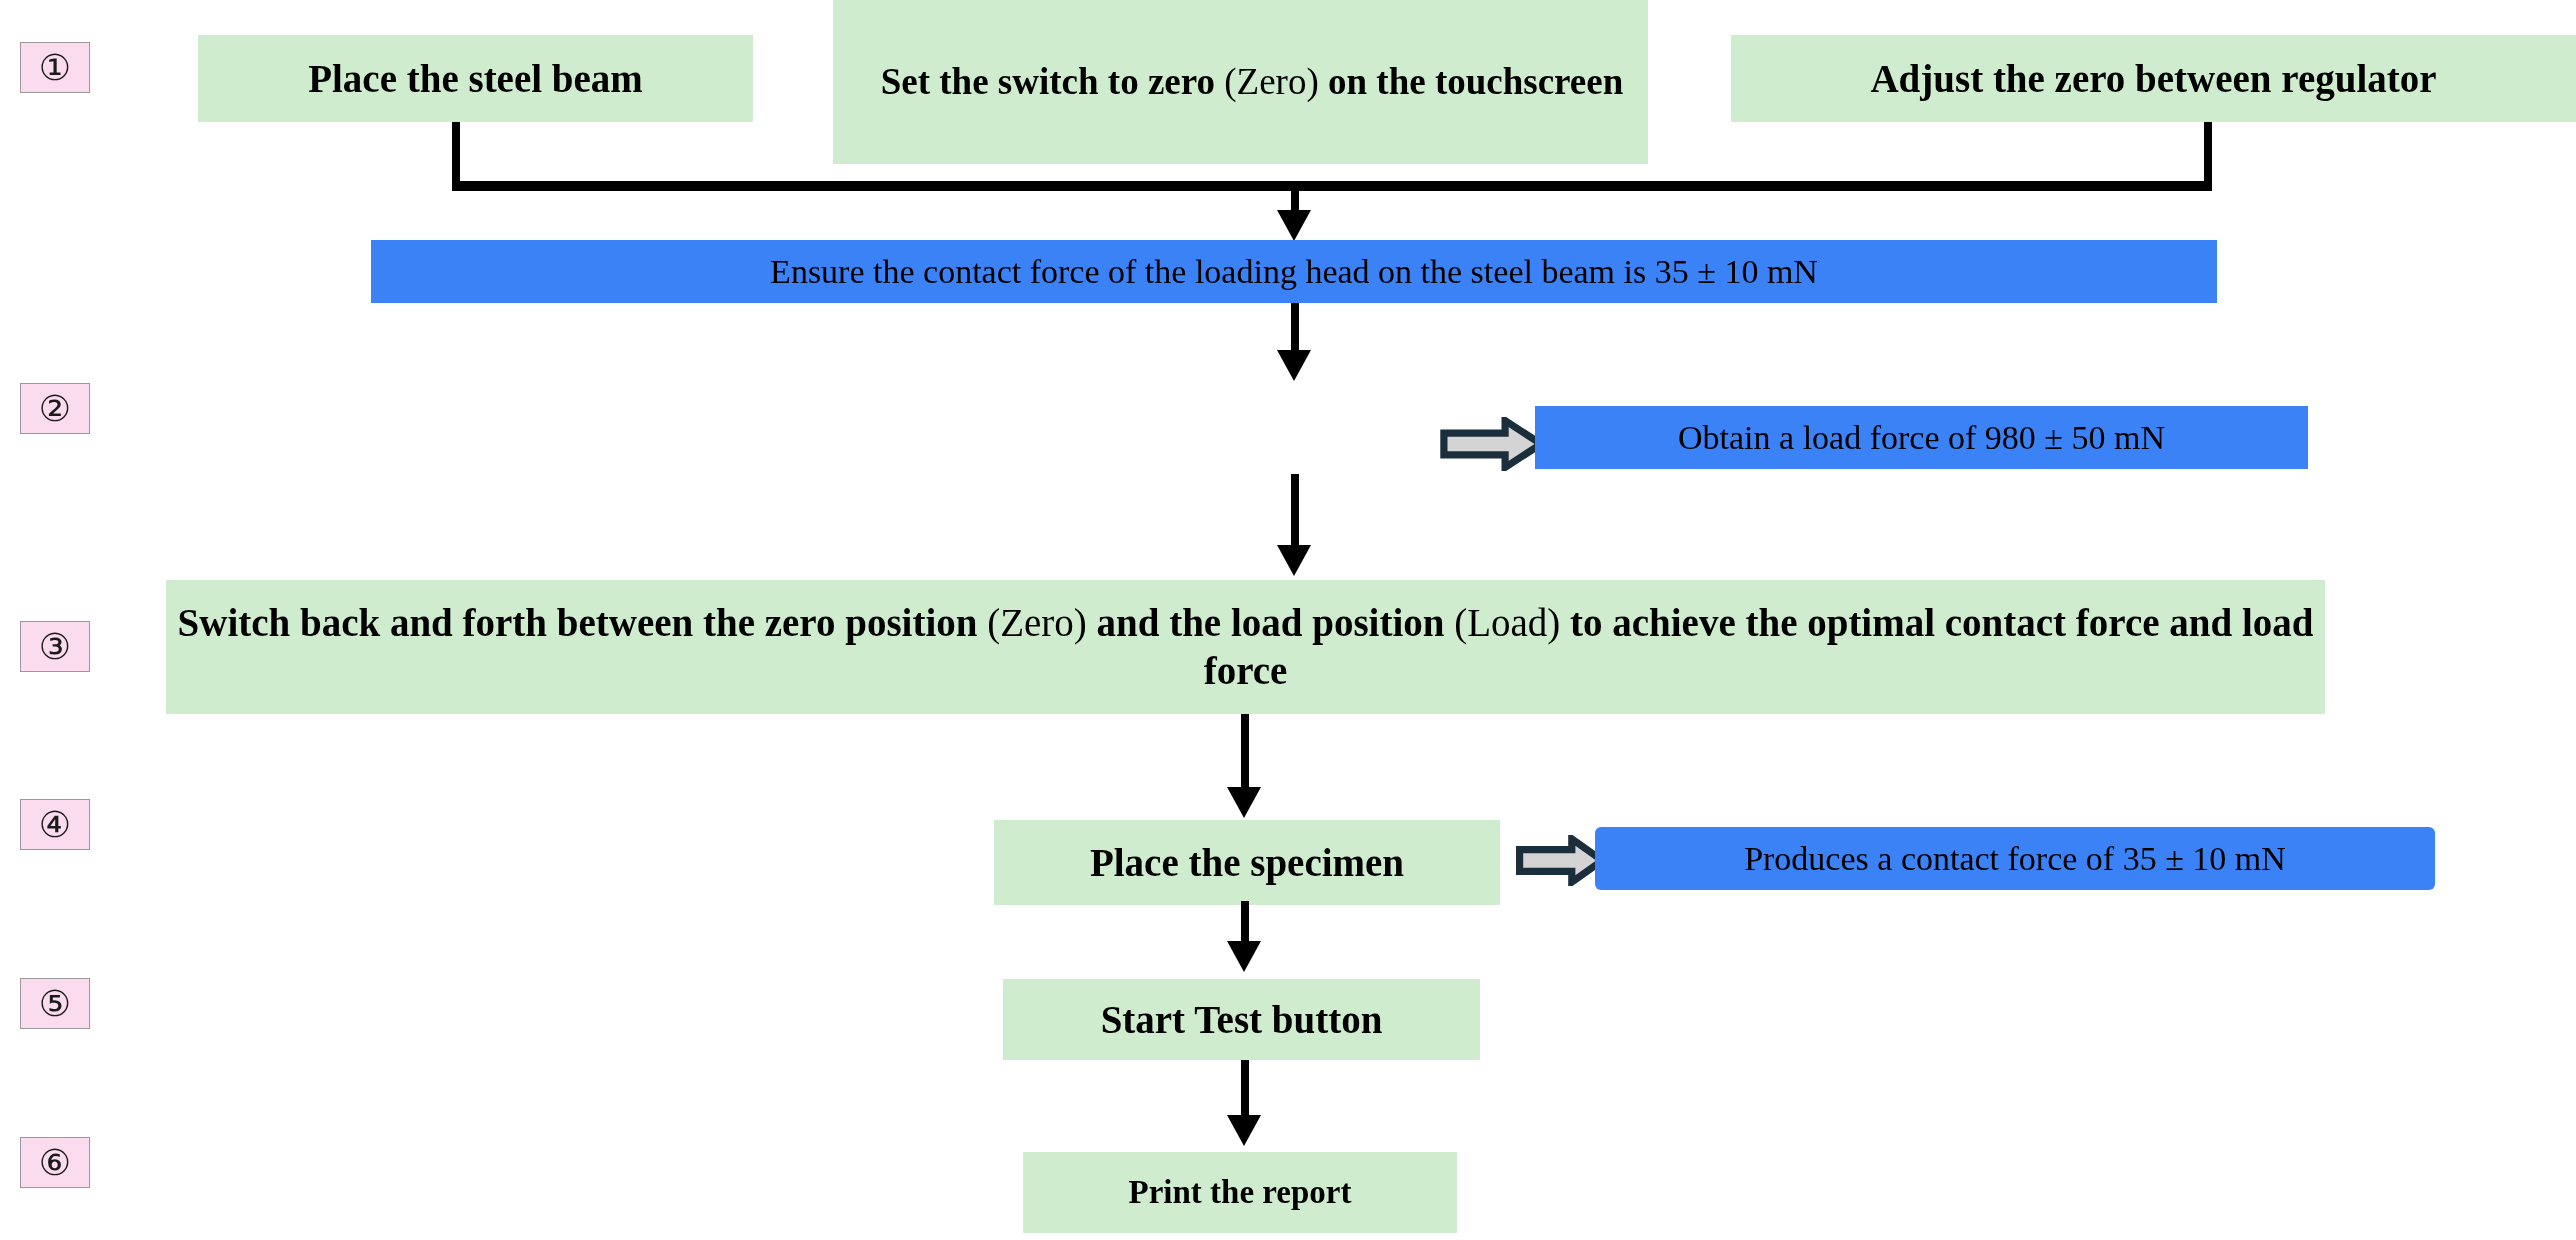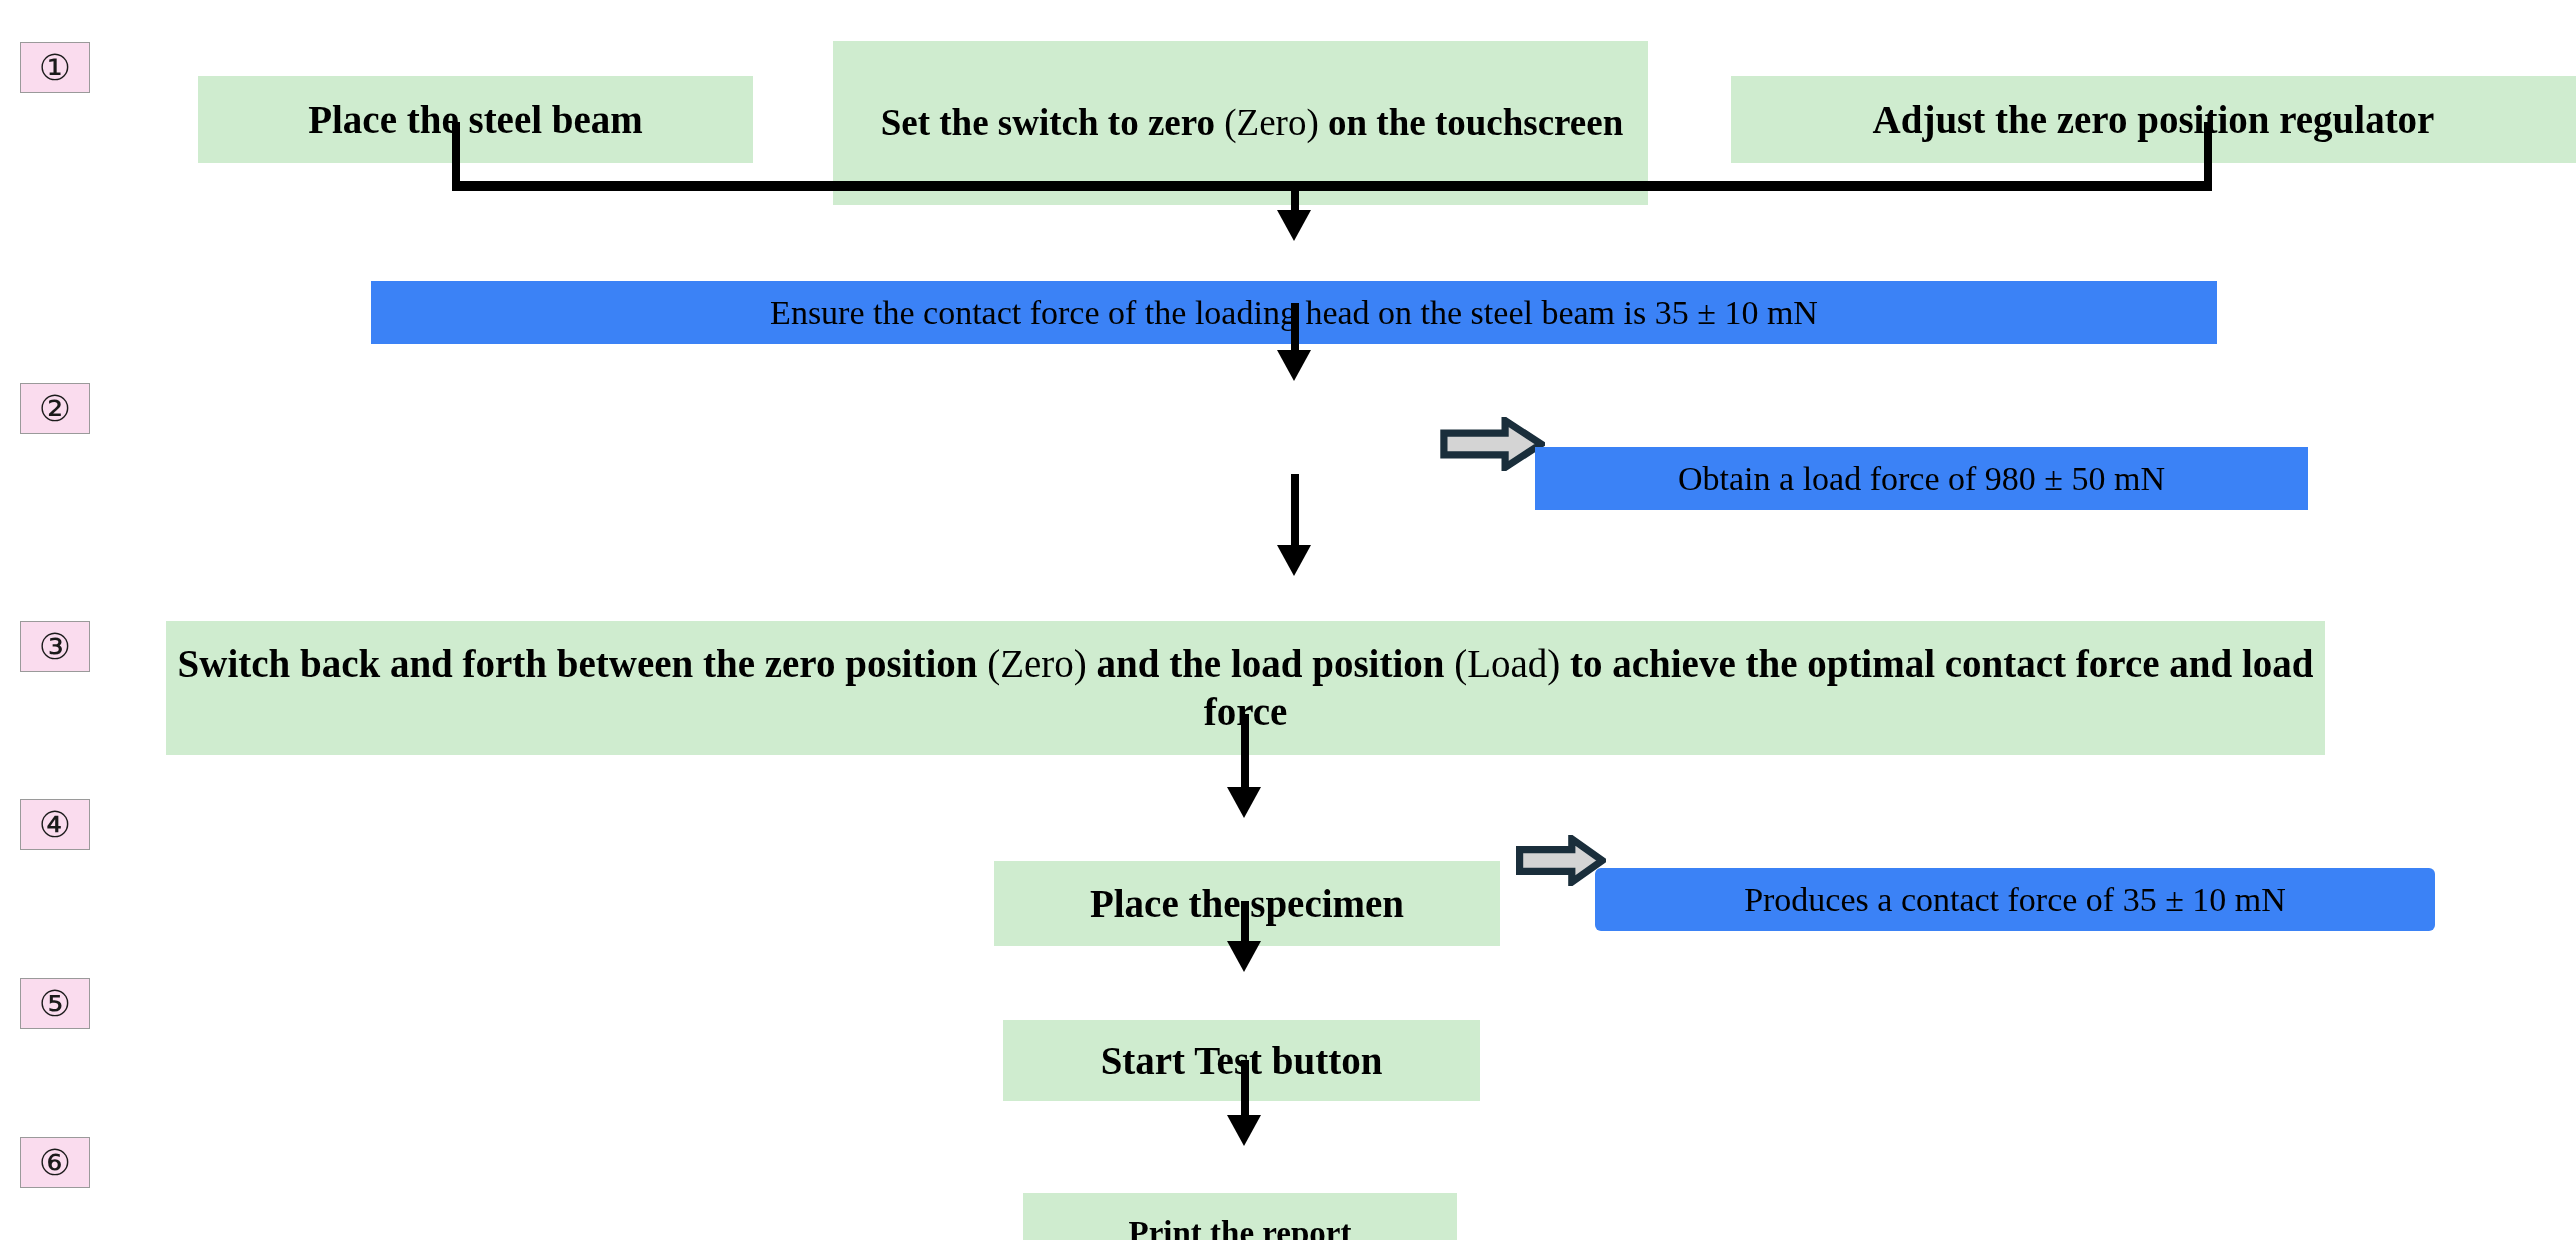--- a/index.html
+++ b/index.html
@@ -34,21 +34,20 @@
   
   .box {
     position: absolute;
     box-sizing: border-box;
     display: flex;
     align-items: center;
     justify-content: center;
     text-align: center;
     padding: 3.6px 9px;
     line-height: 1.22;
-    margin-top: 41px;
   }
   .box.green { background: #cfeccf; }
   .box.blue  { background: #3b82f6; text-align: center; }
 
   .box .txt { display: block; width: 100%; }
 
   .bold   { font-weight: bold; }
   .normal { font-weight: normal; }
 
   
@@ -105,21 +104,21 @@
     <span class="txt bold" style="font-size:39px;">Place the steel beam</span>
   </div>
 
   <div class="box green" style="left:833px; top:0px; width:815px; height:164px;padding-left:32px;">
     <span class="txt" style="font-size:37px;">
       <span class="bold">Set the switch to zero</span><span> </span><span class="paren">(Zero)</span><span class="bold"> on the touchscreen</span>
     </span>
   </div>
 
   <div class="box green" style="left:1731px; top:35px; width:845px; height:87px;">
-    <span class="txt bold" style="font-size:39px;">Adjust the zero position regulator</span>
+    <span class="txt bold" style="font-size:39px;">Adjust the zero between regulator</span>
   </div>
 
   <div class="vline" style="left:452px; top:122px; height:68px;"></div>
   <div class="vline" style="left:2204px; top:122px; height:68px;"></div>
   <div class="hline" style="left:452px; top:181px; width:1760px;"></div>
   <div class="vline" style="left:1291px; top:181px; height:33px;"></div>
   <div class="arrow-down" style="left:1277px; top:210px;"></div>
 
   <div class="box blue" style="left:371px; top:240px; width:1846px; height:63px;">
     <span class="txt normal" style="font-size:34px;">Ensure the contact force of the loading head on the steel beam is 35 ± 10 mN</span>

